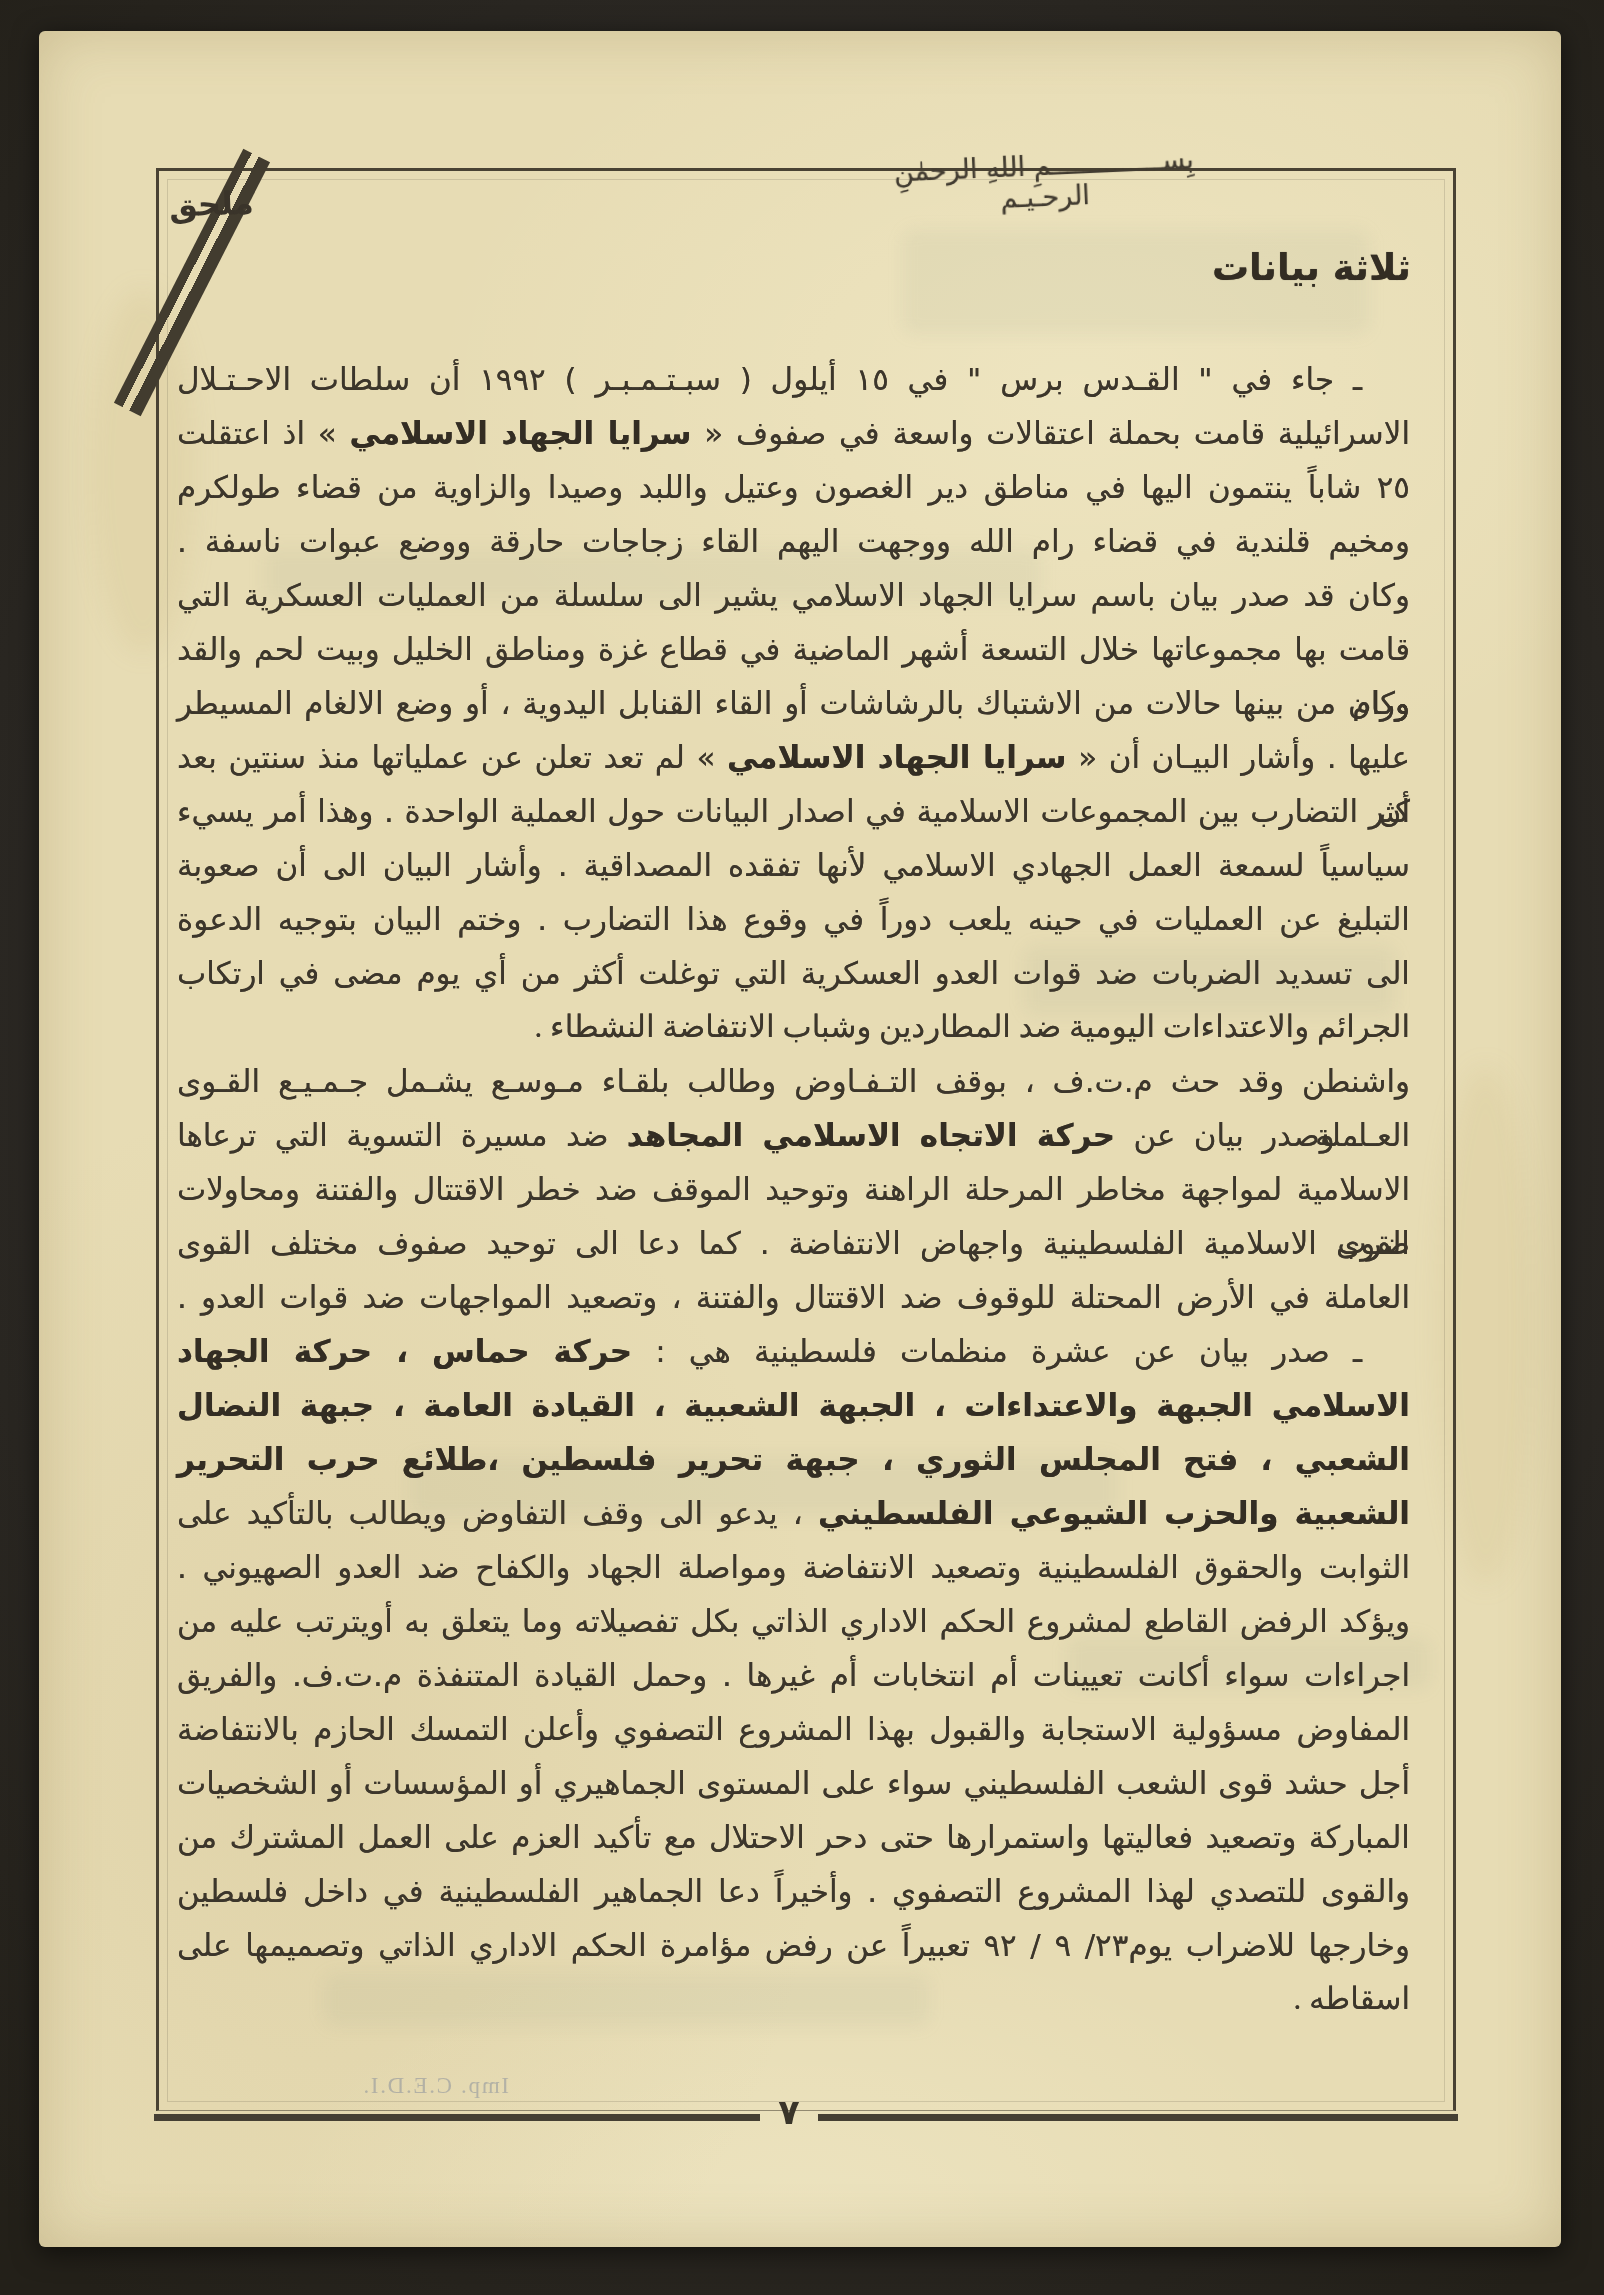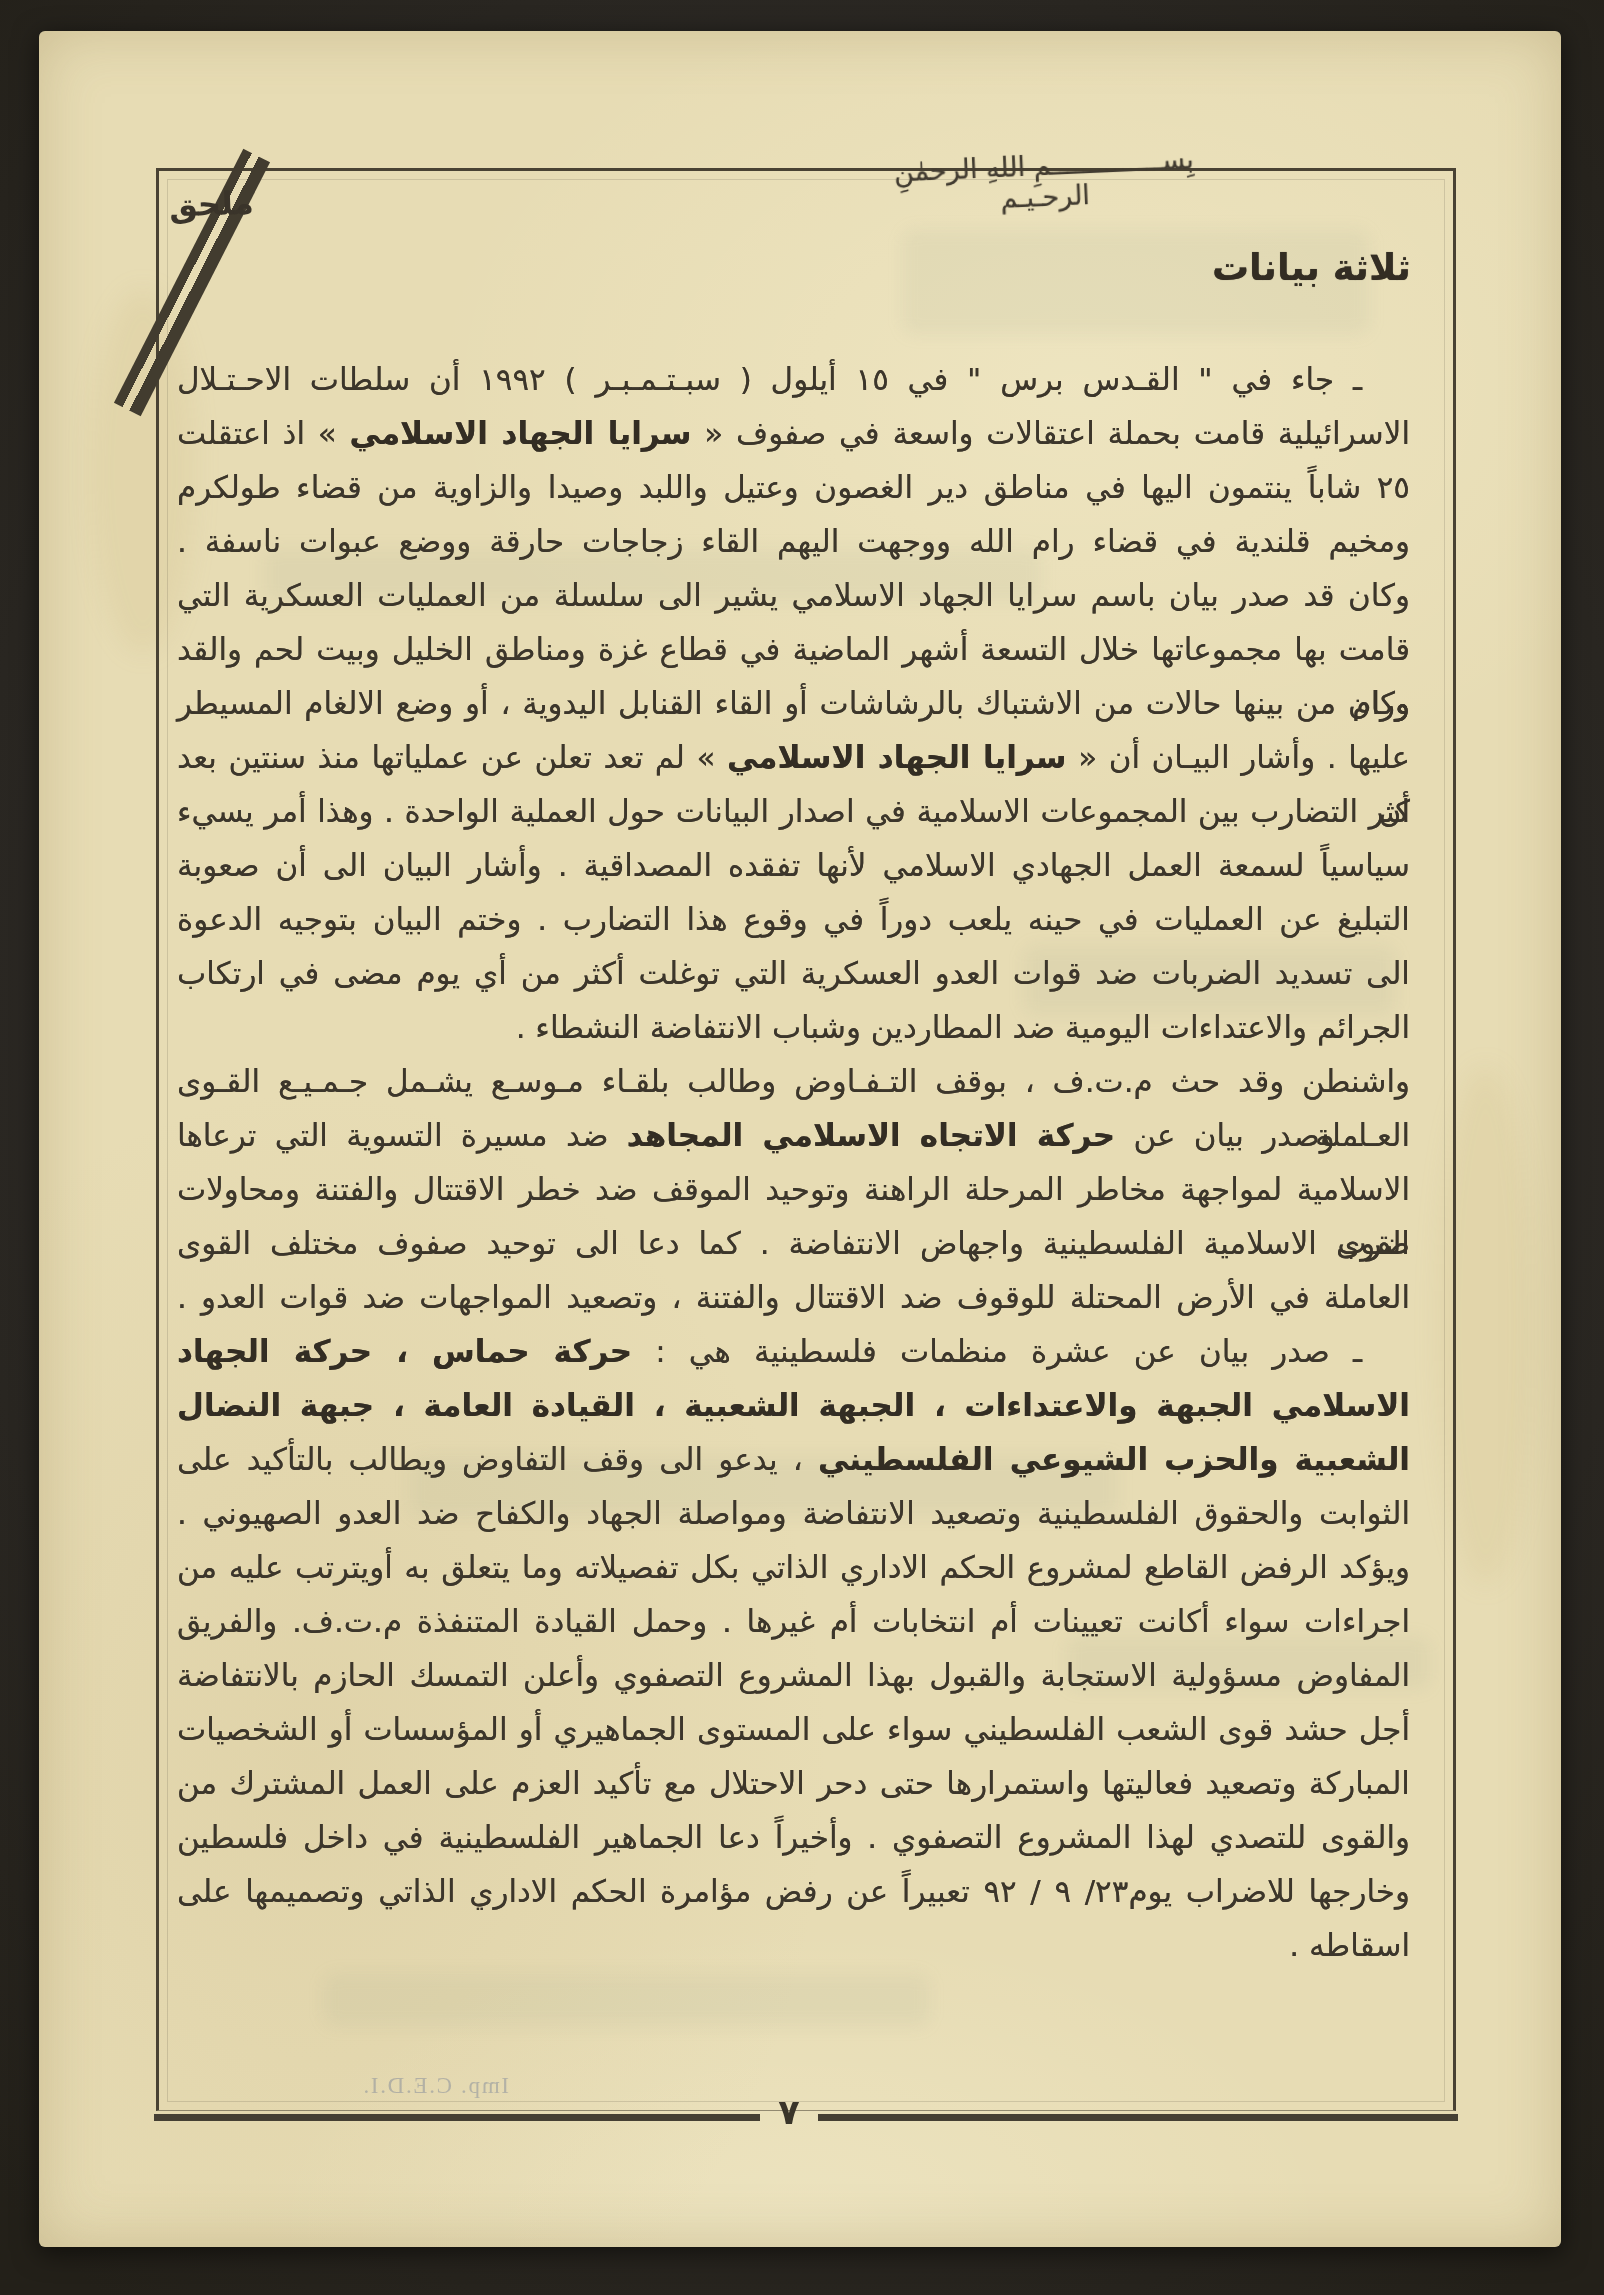--- a/index.html
+++ b/index.html
@@ -37,21 +37,21 @@
              text-shadow:0 0 0.9px rgba(60,52,40,.6);filter:blur(0.3px);}
   
   .doc-title{position:absolute;right:150px;top:215px;direction:rtl;
              font-size:37px;font-weight:bold;color:#332d23;
              text-shadow:0 0 0.7px rgba(46,40,30,.75);}
   
   .text-column{position:absolute;left:138px;top:321px;width:1233px;direction:rtl;
                font-size:31px;color:#3c362b;
                text-shadow:0 0 0.6px rgba(56,48,38,.78);}
   .tline{height:54px;line-height:54px;text-align:justify;text-align-last:justify;overflow:visible;}
-  .tline.end{text-align-last:right;}
+  .tline.end{text-align-last:right;font-family:Liberation Serif, serif;}
   .tline.ind{padding-right:48px;}
   .tline .b{font-weight:bold;color:#332d23;margin-top:9px;}
   
   .ghost{position:absolute;background:rgba(152,168,138,.11);border-radius:12px;filter:blur(7.8px);}
   .stain{position:absolute;background:rgba(190,165,100,.12);border-radius:50%;filter:blur(12px);}
   .imprint{position:absolute;left:142px;top:2042px;width:328px;direction:ltr;
            transform:scaleX(-1);color:rgba(104,118,148,.40);
            font-family:"Liberation Serif",serif;font-size:23px;letter-spacing:1.7px;
            filter:blur(0.6px);}
 </style>
@@ -93,20 +93,21 @@
         <div class="tline"><span>التبليغ عن العمليات في حينه يلعب دوراً في وقوع هذا التضارب . وختم البيان بتوجيه الدعوة</span></div>
         <div class="tline"><span>الى تسديد الضربات ضد قوات العدو العسكرية التي توغلت أكثر من أي يوم مضى في ارتكاب</span></div>
         <div class="tline end"><span>الجرائم والاعتداءات اليومية ضد المطاردين وشباب الانتفاضة النشطاء .</span></div>
         <div class="tline"><span>واشنطن وقد حث م.ت.ف ، بوقف التـفـاوض وطالب بلقـاء مـوسـع يشـمل جـمـيـع القـوى العـاملة</span></div>
         <div class="tline ind"><span>ـ وصدر بيان عن </span><span class="b">حركة الاتجاه الاسلامي المجاهد</span><span> ضد مسيرة التسوية التي ترعاها</span></div>
         <div class="tline"><span>الاسلامية لمواجهة مخاطر المرحلة الراهنة وتوحيد الموقف ضد خطر الاقتتال والفتنة ومحاولات ضرب</span></div>
         <div class="tline"><span>القوى الاسلامية الفلسطينية واجهاض الانتفاضة . كما دعا الى توحيد صفوف مختلف القوى</span></div>
         <div class="tline"><span>العاملة في الأرض المحتلة للوقوف ضد الاقتتال والفتنة ، وتصعيد المواجهات ضد قوات العدو .</span></div>
         <div class="tline ind"><span>ـ صدر بيان عن عشرة منظمات فلسطينية هي : </span><span class="b">حركة حماس ، حركة الجهاد</span></div>
         <div class="tline"><span class="b">الاسلامي  الجبهة والاعتداءات ، الجبهة الشعبية ، القيادة العامة ، جبهة النضال</span></div>
+        <div class="tline"><span class="b">الشعبي ، فتح المجلس الثوري ، جبهة تحرير فلسطين ،طلائع حرب التحرير</span></div>
         <div class="tline"><span class="b">الشعبية والحزب الشيوعي الفلسطيني</span><span> ، يدعو الى وقف التفاوض ويطالب بالتأكيد على</span></div>
         <div class="tline"><span>الثوابت والحقوق الفلسطينية وتصعيد الانتفاضة ومواصلة الجهاد والكفاح ضد العدو الصهيوني .</span></div>
         <div class="tline"><span>ويؤكد الرفض القاطع لمشروع الحكم الاداري الذاتي بكل تفصيلاته وما يتعلق به أويترتب عليه من</span></div>
         <div class="tline"><span>اجراءات سواء أكانت تعيينات أم انتخابات أم غيرها . وحمل القيادة المتنفذة م.ت.ف. والفريق</span></div>
         <div class="tline"><span>المفاوض مسؤولية الاستجابة والقبول بهذا المشروع التصفوي وأعلن التمسك الحازم بالانتفاضة</span></div>
         <div class="tline"><span>أجل حشد قوى الشعب الفلسطيني سواء على المستوى الجماهيري أو المؤسسات أو الشخصيات</span></div>
         <div class="tline"><span>المباركة وتصعيد فعاليتها واستمرارها حتى دحر الاحتلال مع تأكيد العزم على العمل المشترك من</span></div>
         <div class="tline"><span>والقوى للتصدي لهذا المشروع التصفوي . وأخيراً دعا الجماهير الفلسطينية في داخل فلسطين</span></div>
         <div class="tline"><span>وخارجها للاضراب يوم٢٣‏/ ٩ / ٩٢ تعبيراً عن رفض مؤامرة الحكم الاداري الذاتي وتصميمها على</span></div>
         <div class="tline end"><span>اسقاطه .</span></div>

